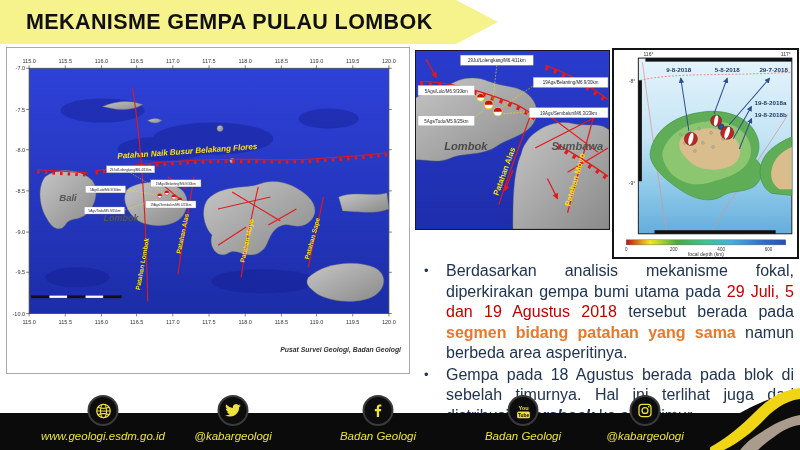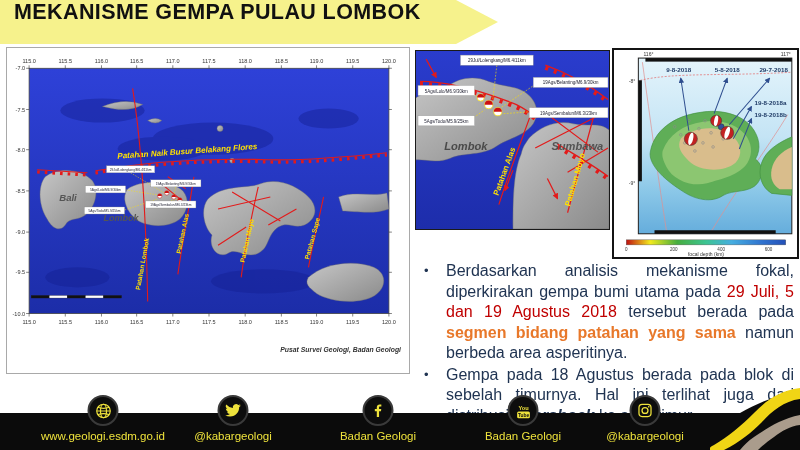--- a/index.html
+++ b/index.html
@@ -1,20 +1,20 @@
 <!DOCTYPE html>
 <html><head>
 <meta charset="utf-8">
 <style>
   html,body{margin:0;padding:0;background:#ffffff;}
   .slide{position:relative;width:800px;height:450px;background:#ffffff;overflow:hidden;
          font-family:"Liberation Sans",sans-serif;}
   
   .title-banner{position:absolute;left:0;top:0;width:498px;height:44px;background:#f6f28c;
-    clip-path:polygon(0 0,456px 0,498px 50%,456px 100%,0 100%);display:flex;align-items:flex-start;}
+    clip-path:polygon(0 0,456px 0,498px 50%,456px 100%,0 100%);display:flex;align-items:center;padding-left:12px;}
   .title-banner h1{margin:0 0 0 14px;font-size:21.5px;font-weight:bold;color:#111;letter-spacing:.4px;}
   
   .main-map-panel{position:absolute;left:6px;top:47px;width:402px;height:325px;background:#fff;
     border:1px solid #a9a9a9;}
   .zoom-map-panel{position:absolute;left:415px;top:50px;width:193px;height:178px;background:#203ac0;
     border:1px solid #1a1a1a;}
   .depth-map-panel{position:absolute;left:612px;top:48px;width:183px;height:207px;background:#fff;
     border:2px solid #141414;}
   .main-map-panel svg,.zoom-map-panel svg,.depth-map-panel svg{display:block;width:100%;height:100%;}
   
@@ -24,21 +24,21 @@
   .bullet-text{flex:1;font-size:16px;line-height:20.5px;text-align:justify;margin:0 4px 0 8px;}
   .run-red{color:#c00000;}
   .run-orange{color:#e8782a;font-weight:bold;}
   .run-italic{font-style:italic;font-weight:bold;}
   
   .footer-bar{position:absolute;left:0;bottom:0;width:800px;height:37px;background:#0b0b0b;}
   .footer-item{position:absolute;bottom:0;width:150px;height:55px;text-align:center;}
   .footer-icon-circle{position:absolute;left:50%;top:0;transform:translateX(-50%);
     width:27px;height:27px;background:#0d0d0d;border:2px solid #3a3a3a;border-radius:50%;
     display:flex;align-items:center;justify-content:center;z-index:3;}
-  .footer-label{position:absolute;left:0;right:0;bottom:8px;color:#eee23c;font-size:11.5px;z-index:3;}
+  .footer-label{position:absolute;left:0;right:0;bottom:8px;color:#eee23c;font-size:11.5px;z-index:3;font-style:italic;}
   .swoosh{position:absolute;right:0;bottom:0;width:90px;height:65px;z-index:4;}
 </style>
 </head>
 <body>
 
 <div class="slide">
 
   <div class="title-banner">
     <h1>MEKANISME GEMPA PULAU LOMBOK</h1>
   </div>

